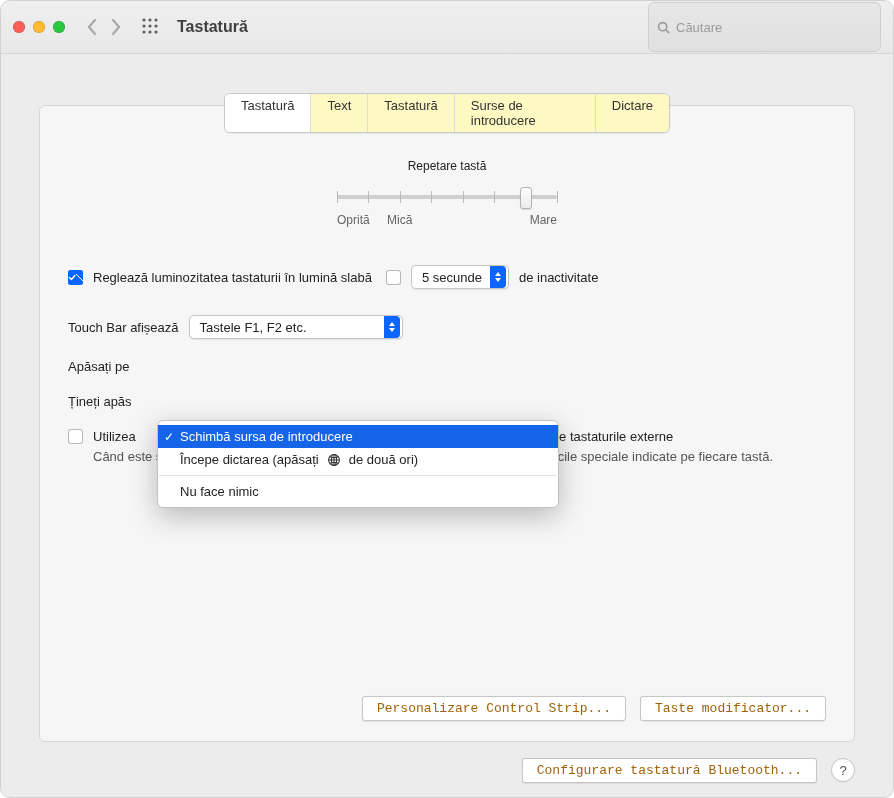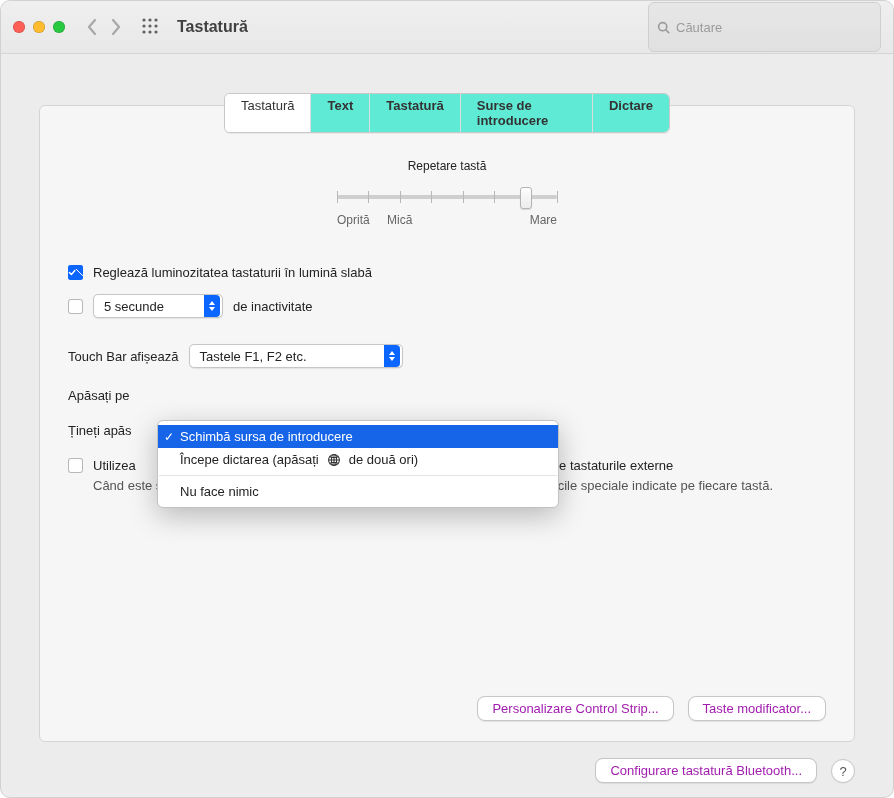--- a/index.html
+++ b/index.html
@@ -75,21 +75,21 @@
     overflow:hidden;
     z-index:3;
   }
   .seg-tab {
     padding:4px 16px;
     border-right:.5px solid #dcdcdc;
     color:#333;
   }
   .seg-tab:last-child { border-right:none;}
   .seg-tab.active { background:#ffffff; font-weight:500;}
-  .seg-tab:not(.active){ background:#5eead4;font-weight:bold;}
+  .seg-tab:not(.active){ background:#fef9c3;}
 
   
   .sliders-row { display:flex; justify-content:center; gap:120px; margin-top:8px;}
   .slider-block { display:flex; flex-direction:column; align-items:center; width:260px;}
   .slider-title { font-size:12px; color:#232323; margin-bottom:14px;}
   .slider {
     position:relative; width:220px; height:20px;
   }
   .track {
     position:absolute; left:0; right:0; top:8px; height:4px;
@@ -104,21 +104,21 @@
     transform:translateX(-50%);
     box-shadow:0 1px 1px rgba(0,0,0,.12);
   }
   .slider-labels {
     display:flex; justify-content:space-between;
     width:220px; margin-top:6px;
     font-size:12px; color:#666;
   }
 
   
-  .section { margin-top:38px; display:flex; flex-direction:column; gap:14px;}
+  .section { margin-top:38px; display:flex; flex-direction:row; gap:14px;}
   .row { display:flex; align-items:center; gap:10px; font-size:13px; color:#232323;}
   .cb {
     width:15px; height:15px; border-radius:3px;
     background:#fff; box-shadow: inset 0 0 0 1px #b8b8b8;
     display:inline-flex; align-items:center; justify-content:center;
     flex-shrink:0;
   }
   .cb.checked {
     background:#0a66ff;
     box-shadow: inset 0 0 0 .5px #0a66ff;
@@ -133,21 +133,20 @@
   .cb svg { display:none;}
   .popup-btn {
     display:inline-flex; align-items:center;
     height:22px;
     background:#fff;
     border:.5px solid #c6c6c6;
     border-radius:5px;
     padding:0 2px 0 10px;
     font-size:13px; color:#232323;
     box-shadow:0 .5px 1px rgba(0,0,0,.08);
-    gap:32px;
   }
   .popup-btn .label { margin-right:8px;}
   .step {
     width:16px; height:100%; border-left:0; display:flex; flex-direction:column;
     background:#0a66ff; border-radius:0 4px 4px 0; align-items:center; justify-content:center;
   }
   .step .tri { width:0;height:0;border-left:3px solid transparent;border-right:3px solid transparent;}
   .step .up { border-bottom:4px solid #fff; margin-bottom:2px;}
   .step .dn { border-top:4px solid #fff;}
 
@@ -190,31 +189,32 @@
     display:inline-flex; align-items:center; margin:0 2px;
   }
 
   
   .panel-buttons {
     position:absolute; right:28px; bottom:20px; display:flex; gap:14px;
   }
   .mac-btn {
     background:#fff;
     border:.5px solid #c6c6c6;
-    border-radius:8px;
+    border-radius:3px;
     padding:4px 14px;
     font-size:13px;
-    color:#a21caf;
+    color:#a16207;
     box-shadow:0 .5px 1px rgba(0,0,0,.08);
+    font-family:Liberation Mono, monospace;
   }
 
   .footer-row {
     position:absolute;
     right:38px; bottom:14px;
-    display:flex; align-items:flex-end; gap:14px;
+    display:flex; align-items:flex-start; gap:14px;
   }
   .help-btn {
     width:22px; height:22px; border-radius:50%;
     background:#fff; border:.5px solid #c6c6c6;
     display:flex; align-items:center; justify-content:center;
     font-size:13px; color:#555;
     box-shadow:0 .5px 1px rgba(0,0,0,.08);
   }
 
   

